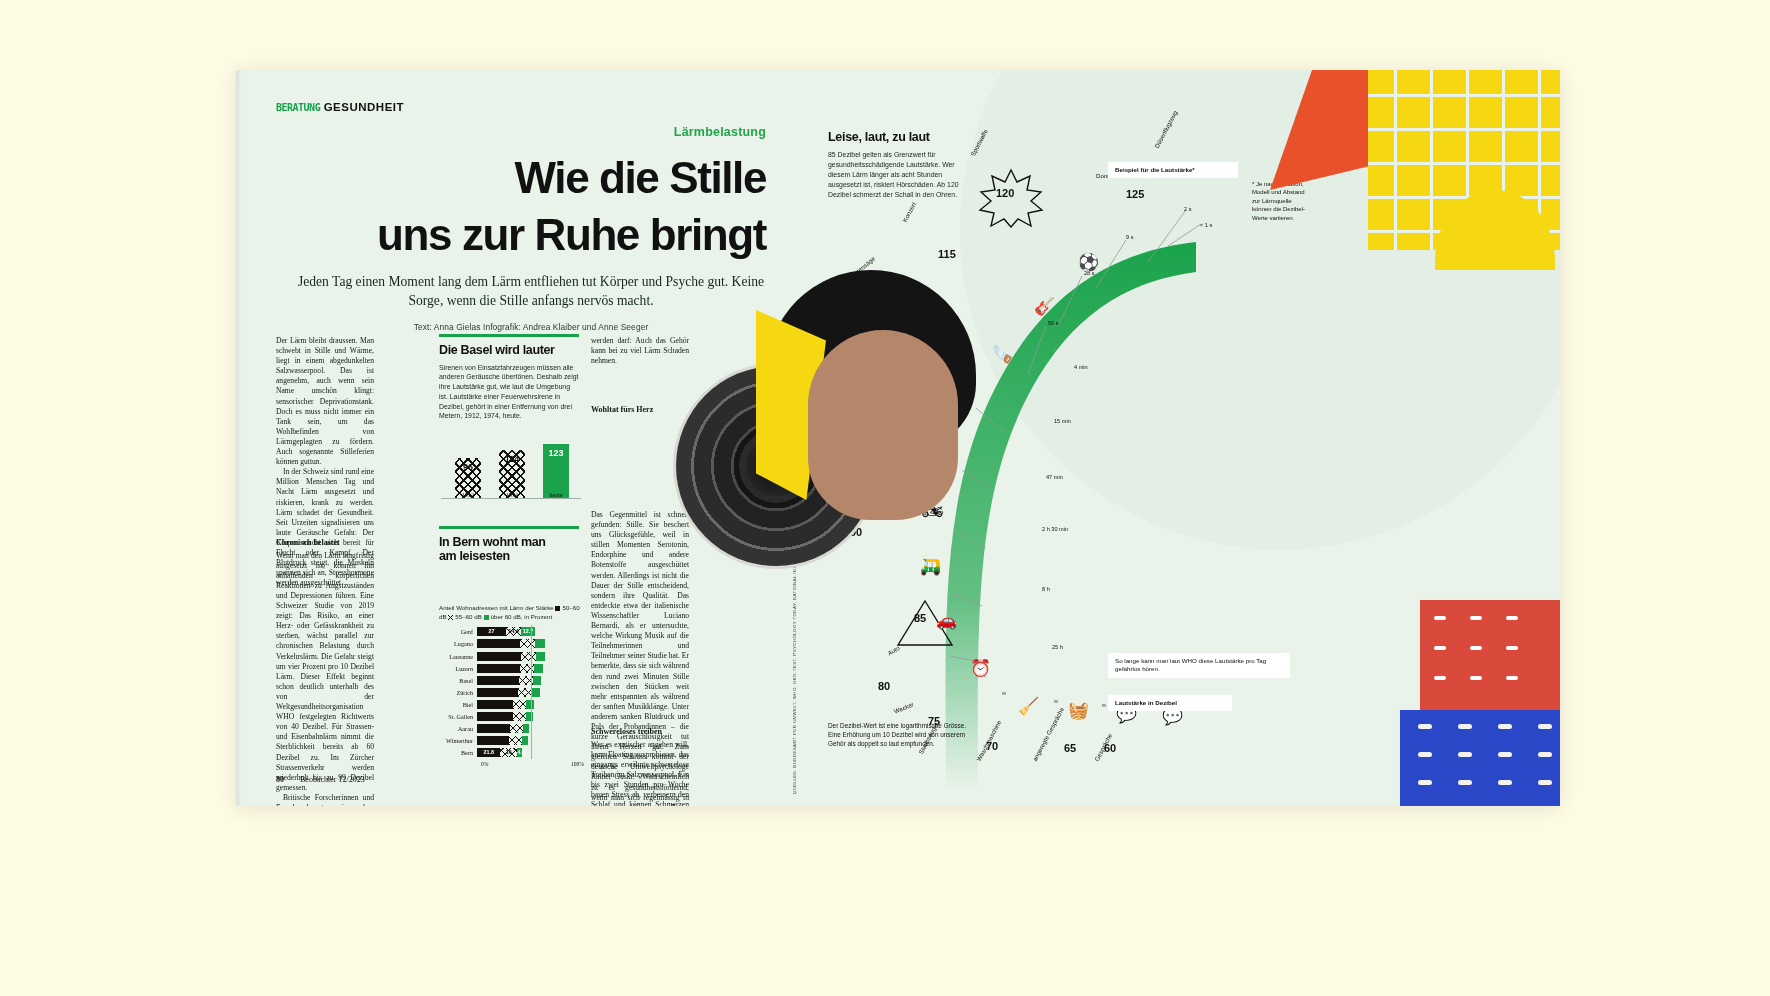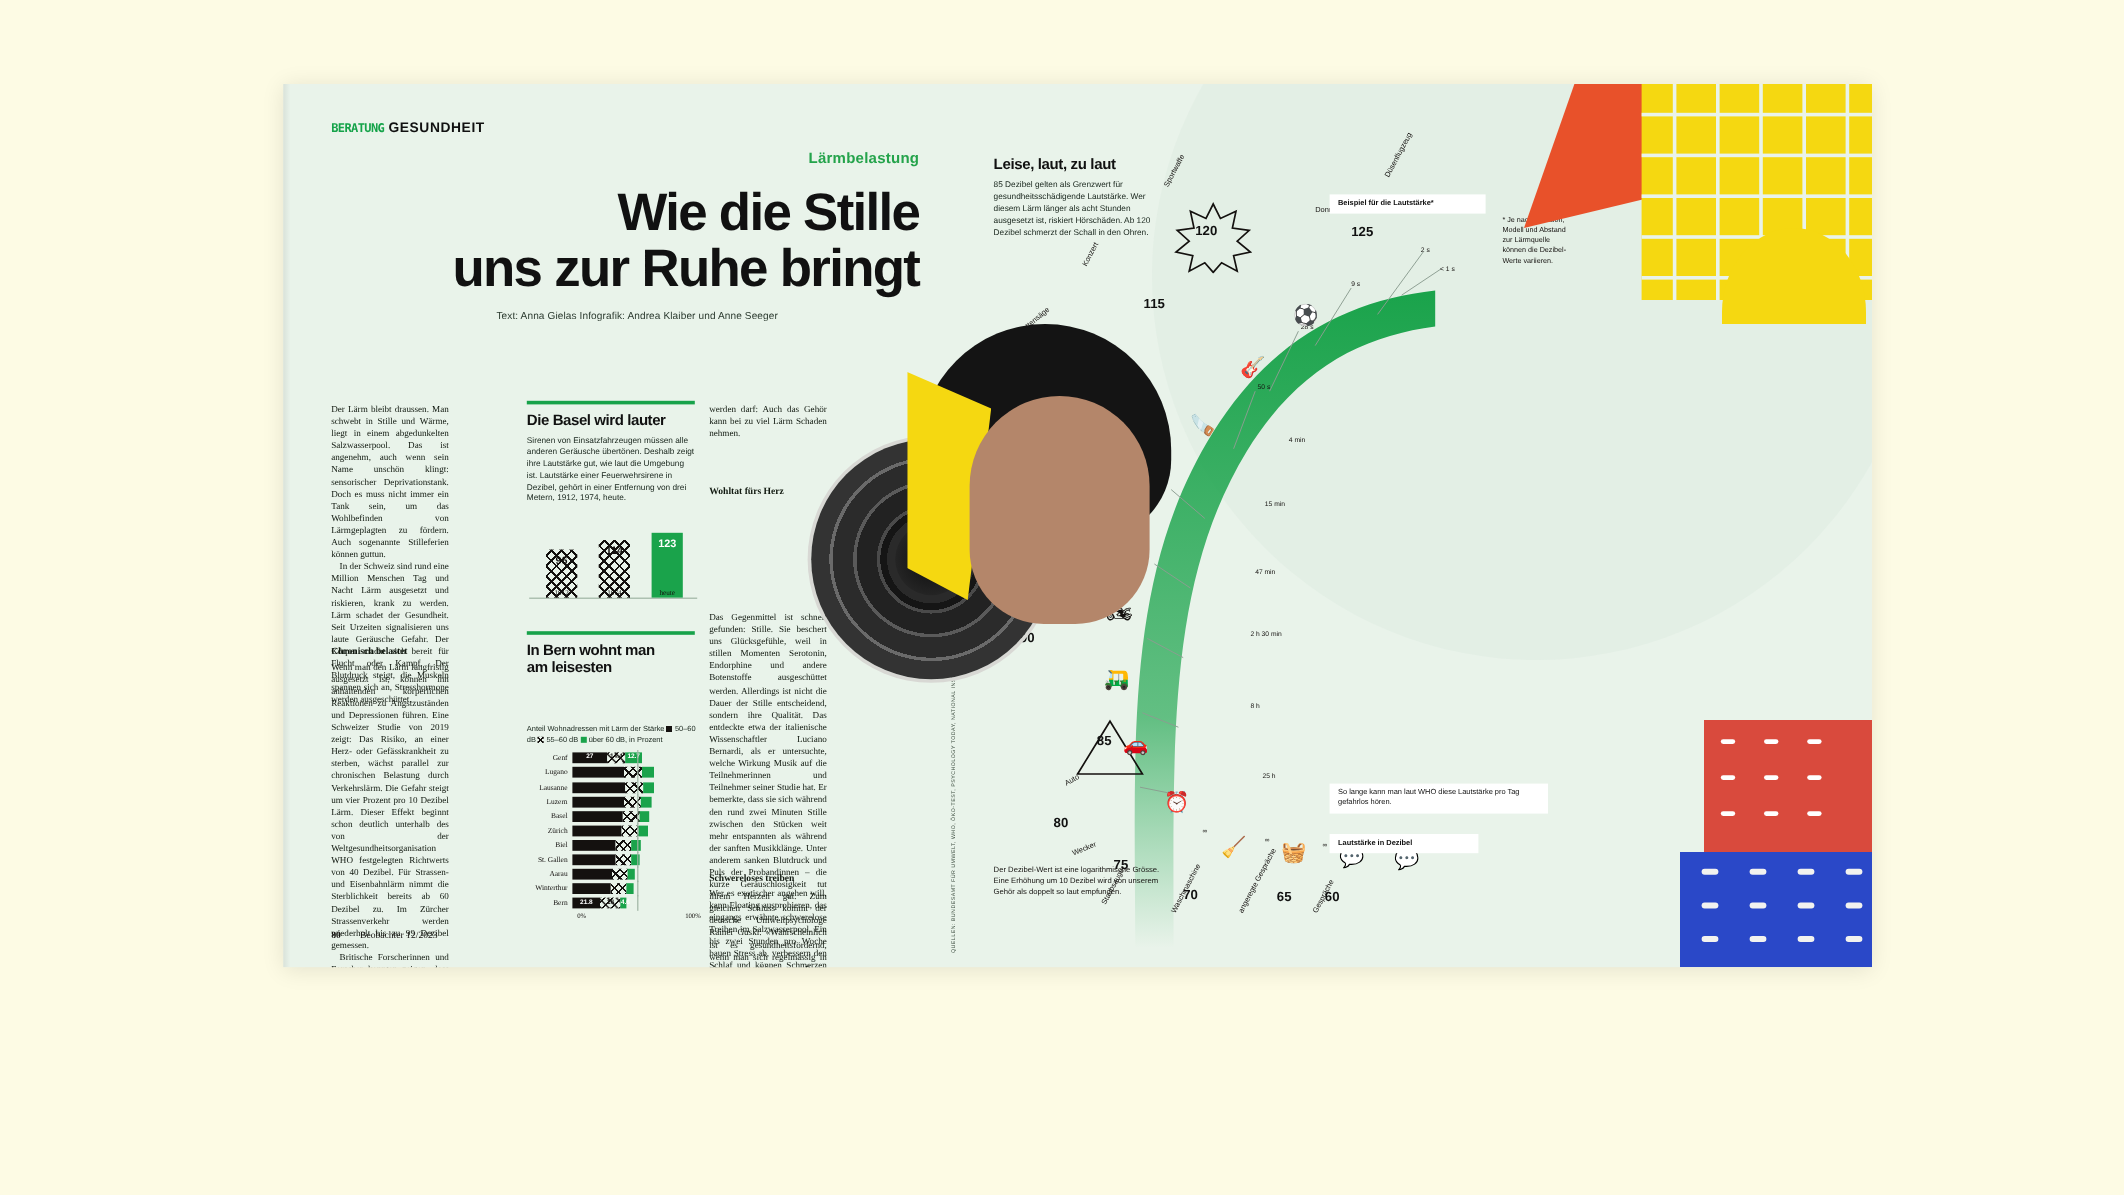--- a/index.html
+++ b/index.html
@@ -29,21 +29,21 @@
 
   
   .kicker{ position:absolute; left:40px; top:31px; font-size:11.5px; letter-spacing:.3px; }
   .kicker .k1{ color:#16a34a; font-weight:700; font-family:"DejaVu Sans Mono",monospace; font-size:10px; letter-spacing:-.5px;}
   .kicker .k2{ color:#111; font-weight:700; font-size:11.5px; letter-spacing:.5px;}
 
   
   .hl-wrap{ position:absolute; left:60px; top:55px; width:470px; text-align:right; }
   .overline{ color:#24a34b; font-size:12.5px; font-weight:700; letter-spacing:.2px; margin-bottom:16px;}
   .headline{ font-size:44px; line-height:1.04; font-weight:800; letter-spacing:-1.4px; color:#111; }
-  .headline .l2{ display:block; }
+  .headline .l2{ display:block;margin-top:11px; }
   .deck{ margin-top:14px; font-family:"Liberation Serif",serif; font-size:13.6px; line-height:1.45; color:#14281c; text-align:center;}
   .byline{ margin-top:11px; font-size:8.4px; color:#2c3b30; letter-spacing:.1px; text-align:center;}
 
   
   .col{ position:absolute; font-family:"Liberation Serif",serif; font-size:7.6px; line-height:1.33;
         color:#10180f; text-align:justify; }
   .col p{ text-indent:7px; }
   .col p.first{ text-indent:0; }
   .col h4{ font-family:"Liberation Serif",serif; font-size:8px; font-weight:700; text-align:left; margin:5px 0 2px; text-indent:0;}
   #col1{ left:40px;  top:266px; width:98px; }
@@ -172,20 +172,21 @@
     <span class="k1">BERATUNG</span>
     <span class="k2">GESUNDHEIT</span>
   </div>
 
   <div class="hl-wrap">
     <div class="overline">Lärmbelastung</div>
     <div class="headline">
       <span>Wie die Stille</span>
       <span class="l2">uns zur Ruhe bringt</span>
     </div>
+    <div class="deck">Jeden Tag einen Moment lang dem Lärm entfliehen tut Körper und Psyche gut. Keine Sorge, wenn die Stille anfangs nervös macht.</div>
     <div class="byline">Text: Anna Gielas  Infografik: Andrea Klaiber und Anne Seeger</div>
   </div>
 
   <div class="col" id="col1">
     <p class="first">Der Lärm bleibt draussen. Man schwebt in Stille und Wärme, liegt in einem abgedunkelten Salzwasserpool. Das ist angenehm, auch wenn sein Name unschön klingt: sensorischer Deprivationstank. Doch es muss nicht immer ein Tank sein, um das Wohlbefinden von Lärmgeplagten zu fördern. Auch sogenannte Stilleferien können guttun.</p>
     <p>In der Schweiz sind rund eine Million Menschen Tag und Nacht Lärm ausgesetzt und riskieren, krank zu werden. Lärm schadet der Gesundheit. Seit Urzeiten signalisieren uns laute Geräusche Gefahr. Der Körper macht sich bereit für Flucht oder Kampf. Der Blutdruck steigt, die Muskeln spannen sich an, Stresshormone werden ausgeschüttet.</p>
   </div>
   <div class="col" id="col2">
     <h4>Chronisch belastet</h4>
     <p class="first">Wenn man den Lärm langfristig ausgesetzt ist, können ihn anhaltenden körperlichen Reaktionen zu Angstzuständen und Depressionen führen. Eine Schweizer Studie von 2019 zeigt: Das Risiko, an einer Herz- oder Gefässkrankheit zu sterben, wächst parallel zur chronischen Belastung durch Verkehrslärm. Die Gefahr steigt um vier Prozent pro 10 Dezibel Lärm. Dieser Effekt beginnt schon deutlich unterhalb des von der Weltgesundheitsorganisation WHO festgelegten Richtwerts von 40 Dezibel. Für Strassen- und Eisenbahnlärm nimmt die Sterblichkeit bereits ab 60 Dezibel zu. Im Zürcher Strassenverkehr werden wiederholt bis zu 99 Dezibel gemessen.</p>
@@ -406,21 +407,21 @@
     </svg>
     
     <svg style="position:absolute;left:100px;top:448px;" width="58" height="50" viewBox="0 0 58 50">
       <polygon points="29,3 56,47 2,47" fill="none" stroke="#14110f" stroke-width="1.4"></polygon>
     </svg>
 
     
     <div class="tick" style="left:396px; top:12px;">130</div>
     <div class="tick" style="left:330px; top:38px;">125</div>
     <div class="tick" style="left:200px; top:37px;">120</div>
-    <div class="tick" style="left:142px; top:98px;margin-left:15px;">115</div>
+    <div class="tick" style="left:142px; top:98px;">115</div>
     <div class="tick" style="left:101px; top:149px;">110</div>
     <div class="tick" style="left:67px;  top:204px;">105</div>
     <div class="tick" style="left:50px;  top:259px;">100</div>
     <div class="tick" style="left:48px;  top:318px;">95</div>
     <div class="tick" style="left:54px;  top:376px;">90</div>
     <div class="tick" style="left:118px; top:462px;">85</div>
     <div class="tick" style="left:82px;  top:530px;">80</div>
     <div class="tick" style="left:132px; top:565px;">75</div>
     <div class="tick" style="left:190px; top:590px;">70</div>
     <div class="tick" style="left:248px; top:592px;padding-left:20px;">65</div>

